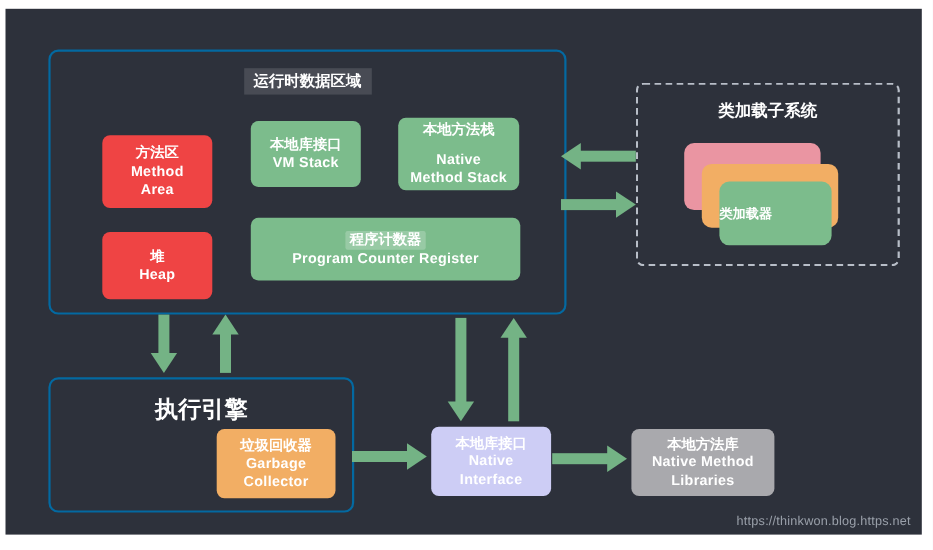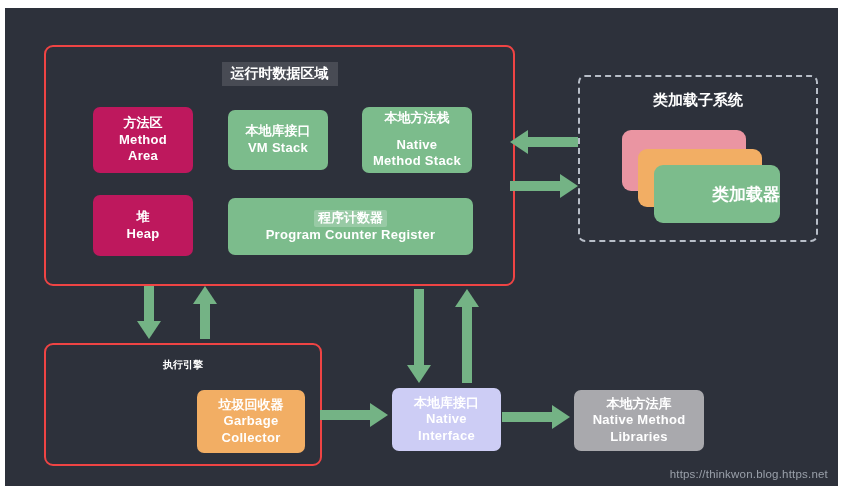--- a/index.html
+++ b/index.html
@@ -5,65 +5,65 @@
   html,body { margin:0; padding:0; background:#ffffff; }
   .frame {
     position:relative; width:848px; height:500px; background:#ffffff;
     font-family:"Liberation Sans","DejaVu Sans",sans-serif; overflow:hidden;
   }
   .canvas {
     position:absolute; left:5px; top:8px; width:833px; height:478px;
     background:#2d313b;
   }
   
-  .panel { position:absolute; border:2px solid #ef4444; border-radius:9px; }
+  .panel { position:absolute; border:2px solid #0369a1; border-radius:9px; }
   .dashed-panel { position:absolute; border:2px dashed #b8bec8; border-radius:7px; }
   .panel-title {
     position:absolute; left:50%; transform:translateX(-50%);
     color:#ffffff; font-weight:bold; white-space:nowrap;
   }
   .runtime-panel  { left:39px;  top:37px;  width:467px; height:237px; }
   .runtime-title  { top:15px; font-size:14px; background:rgba(255,255,255,0.13); padding:3px 9px; }
   .engine-panel   { left:39px;  top:335px; width:274px; height:119px; }
-  .engine-title   { top:13px; font-size:10px; }
+  .engine-title   { top:13px; font-size:21px; }
   .loader-panel   { left:573px; top:67px;  width:236px; height:163px; }
   .loader-title   { top:14px; font-size:15px; }
   
   .node {
     position:absolute; border-radius:7px; color:#ffffff; font-weight:bold;
     font-size:13px; line-height:1.28; text-align:center;
     display:flex; flex-direction:column; align-items:center; justify-content:center;
     padding:2px;
   }
   .zh, .en { white-space:pre-line; }
   .en { letter-spacing:0.3px; }
   .hl { background:rgba(255,255,255,0.22); padding:0 4px; border-radius:2px; }
-  .purple   { background:#be185d; }
+  .purple   { background:#ef4444;margin-top:16px; }
   .green    { background:#7cbc8c; }
   .pink     { background:#ea95a2; }
   .orange   { background:#f2ae64; }
   .lavender { background:#cdcdf5; }
   .gray     { background:#a9a9ad; }
   
   .n-method { left:47px;  top:60px;  width:96px;  height:62px; }
   .n-vm     { left:182px; top:63px;  width:96px;  height:56px; }
   .n-nms    { left:316px; top:60px;  width:106px; height:62px;gap:10px; }
   .n-heap   { left:47px;  top:148px; width:96px;  height:57px; }
   .n-pc     { left:182px; top:151px; width:241px; height:53px; }
   .n-jit    { left:23px;  top:45px;  width:95px;  height:59px; }
   .n-gc     { left:151px; top:45px;  width:104px; height:59px; }
   .n-ni     { left:387px; top:380px; width:105px; height:59px; }
   .n-nml    { left:569px; top:382px; width:126px; height:57px; }
   
   .card { position:absolute; border-radius:9px; }
   .card-back   { left:42px; top:53px; width:124px; height:61px; }
   .card-middle { left:58px; top:72px; width:124px; height:58px; }
-  .card-front  { left:74px; top:88px; width:126px; height:58px;
-                 display:flex; align-items:center; justify-content:flex-end;
-                 color:#fff; font-weight:bold; font-size:17px; }
+  .card-front  { left:74px; top:88px; width:102px; height:58px;
+                 display:flex; align-items:center; justify-content:flex-start;
+                 color:#fff; font-weight:bold; font-size:12px; }
   
   .arrow { position:absolute; }
   .arrow .shaft { position:absolute; background:#74b385; }
   .arrow .head  { position:absolute; width:0; height:0; }
   .arrow.right .shaft { left:0; right:16px; top:7px; height:10px; }
   .arrow.right .head  { right:0; top:0; border-top:12px solid transparent; border-bottom:12px solid transparent; border-left:18px solid #74b385; }
   .arrow.left  .shaft { right:0; left:16px; top:7px; height:10px; }
   .arrow.left  .head  { left:0; top:0; border-top:12px solid transparent; border-bottom:12px solid transparent; border-right:18px solid #74b385; }
   .arrow.down  .shaft { top:0; bottom:16px; left:7px; width:10px; }
   .arrow.down  .head  { bottom:0; left:0; border-left:12px solid transparent; border-right:12px solid transparent; border-top:18px solid #74b385; }

